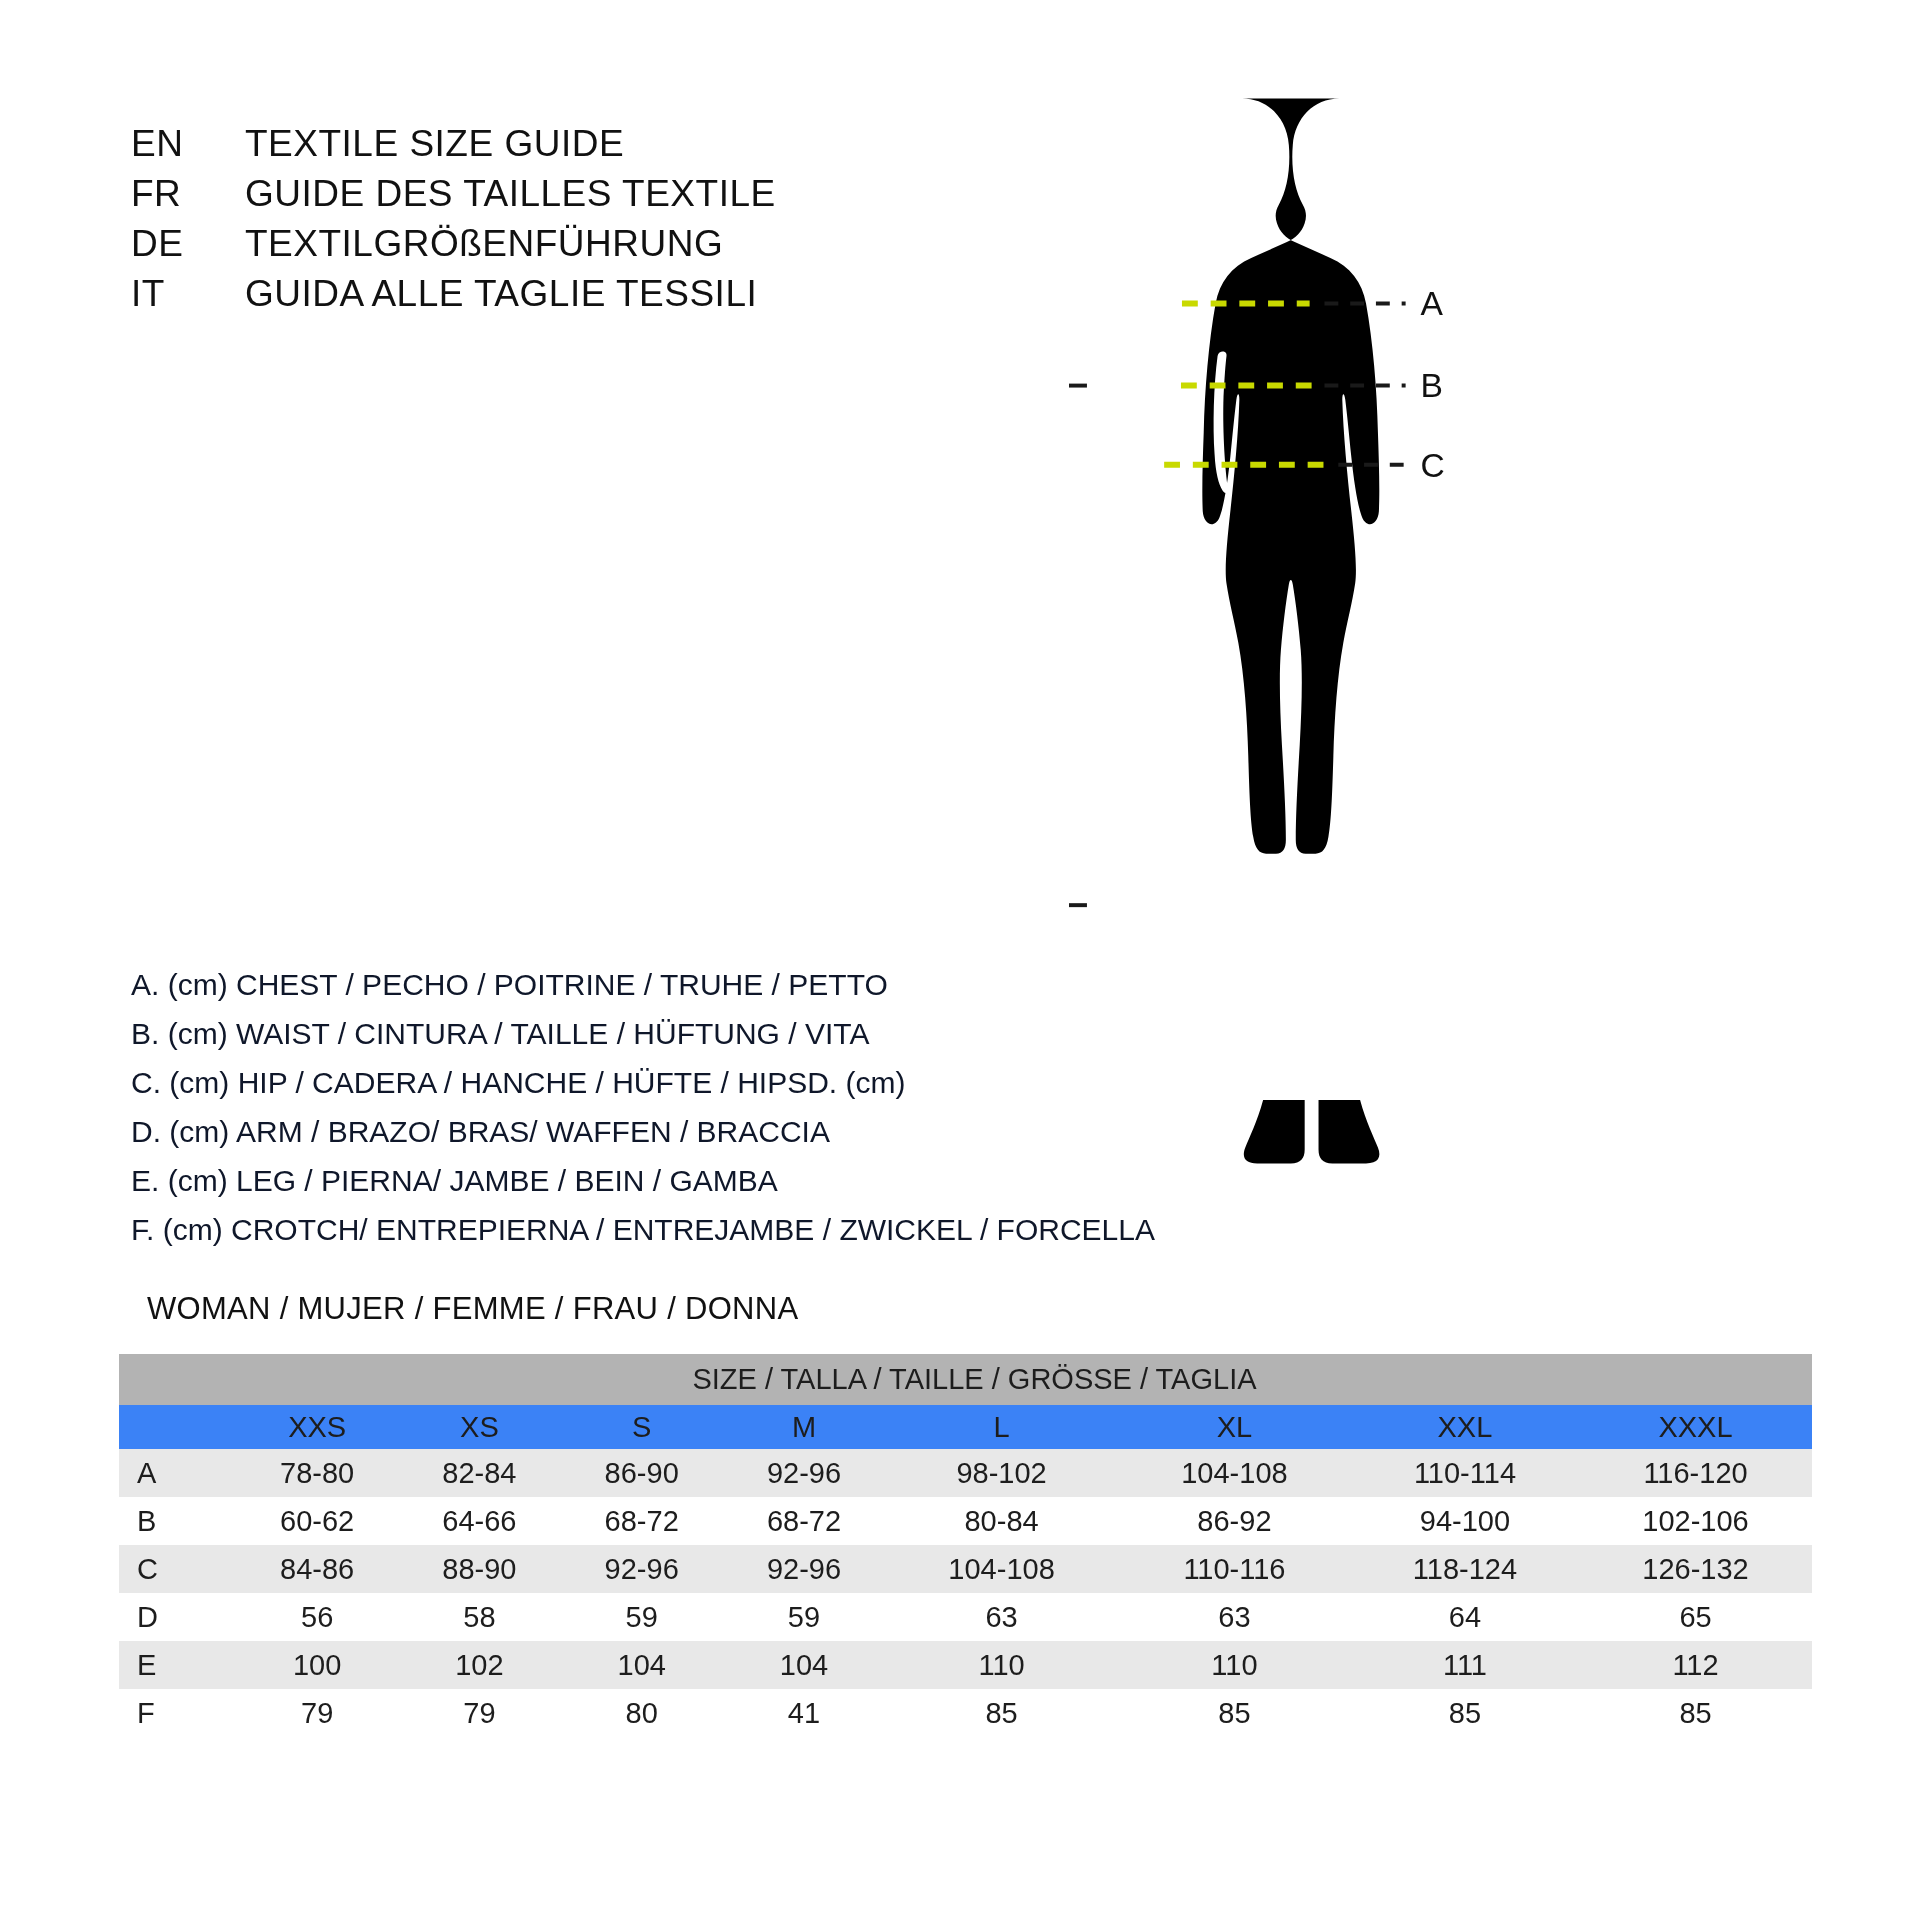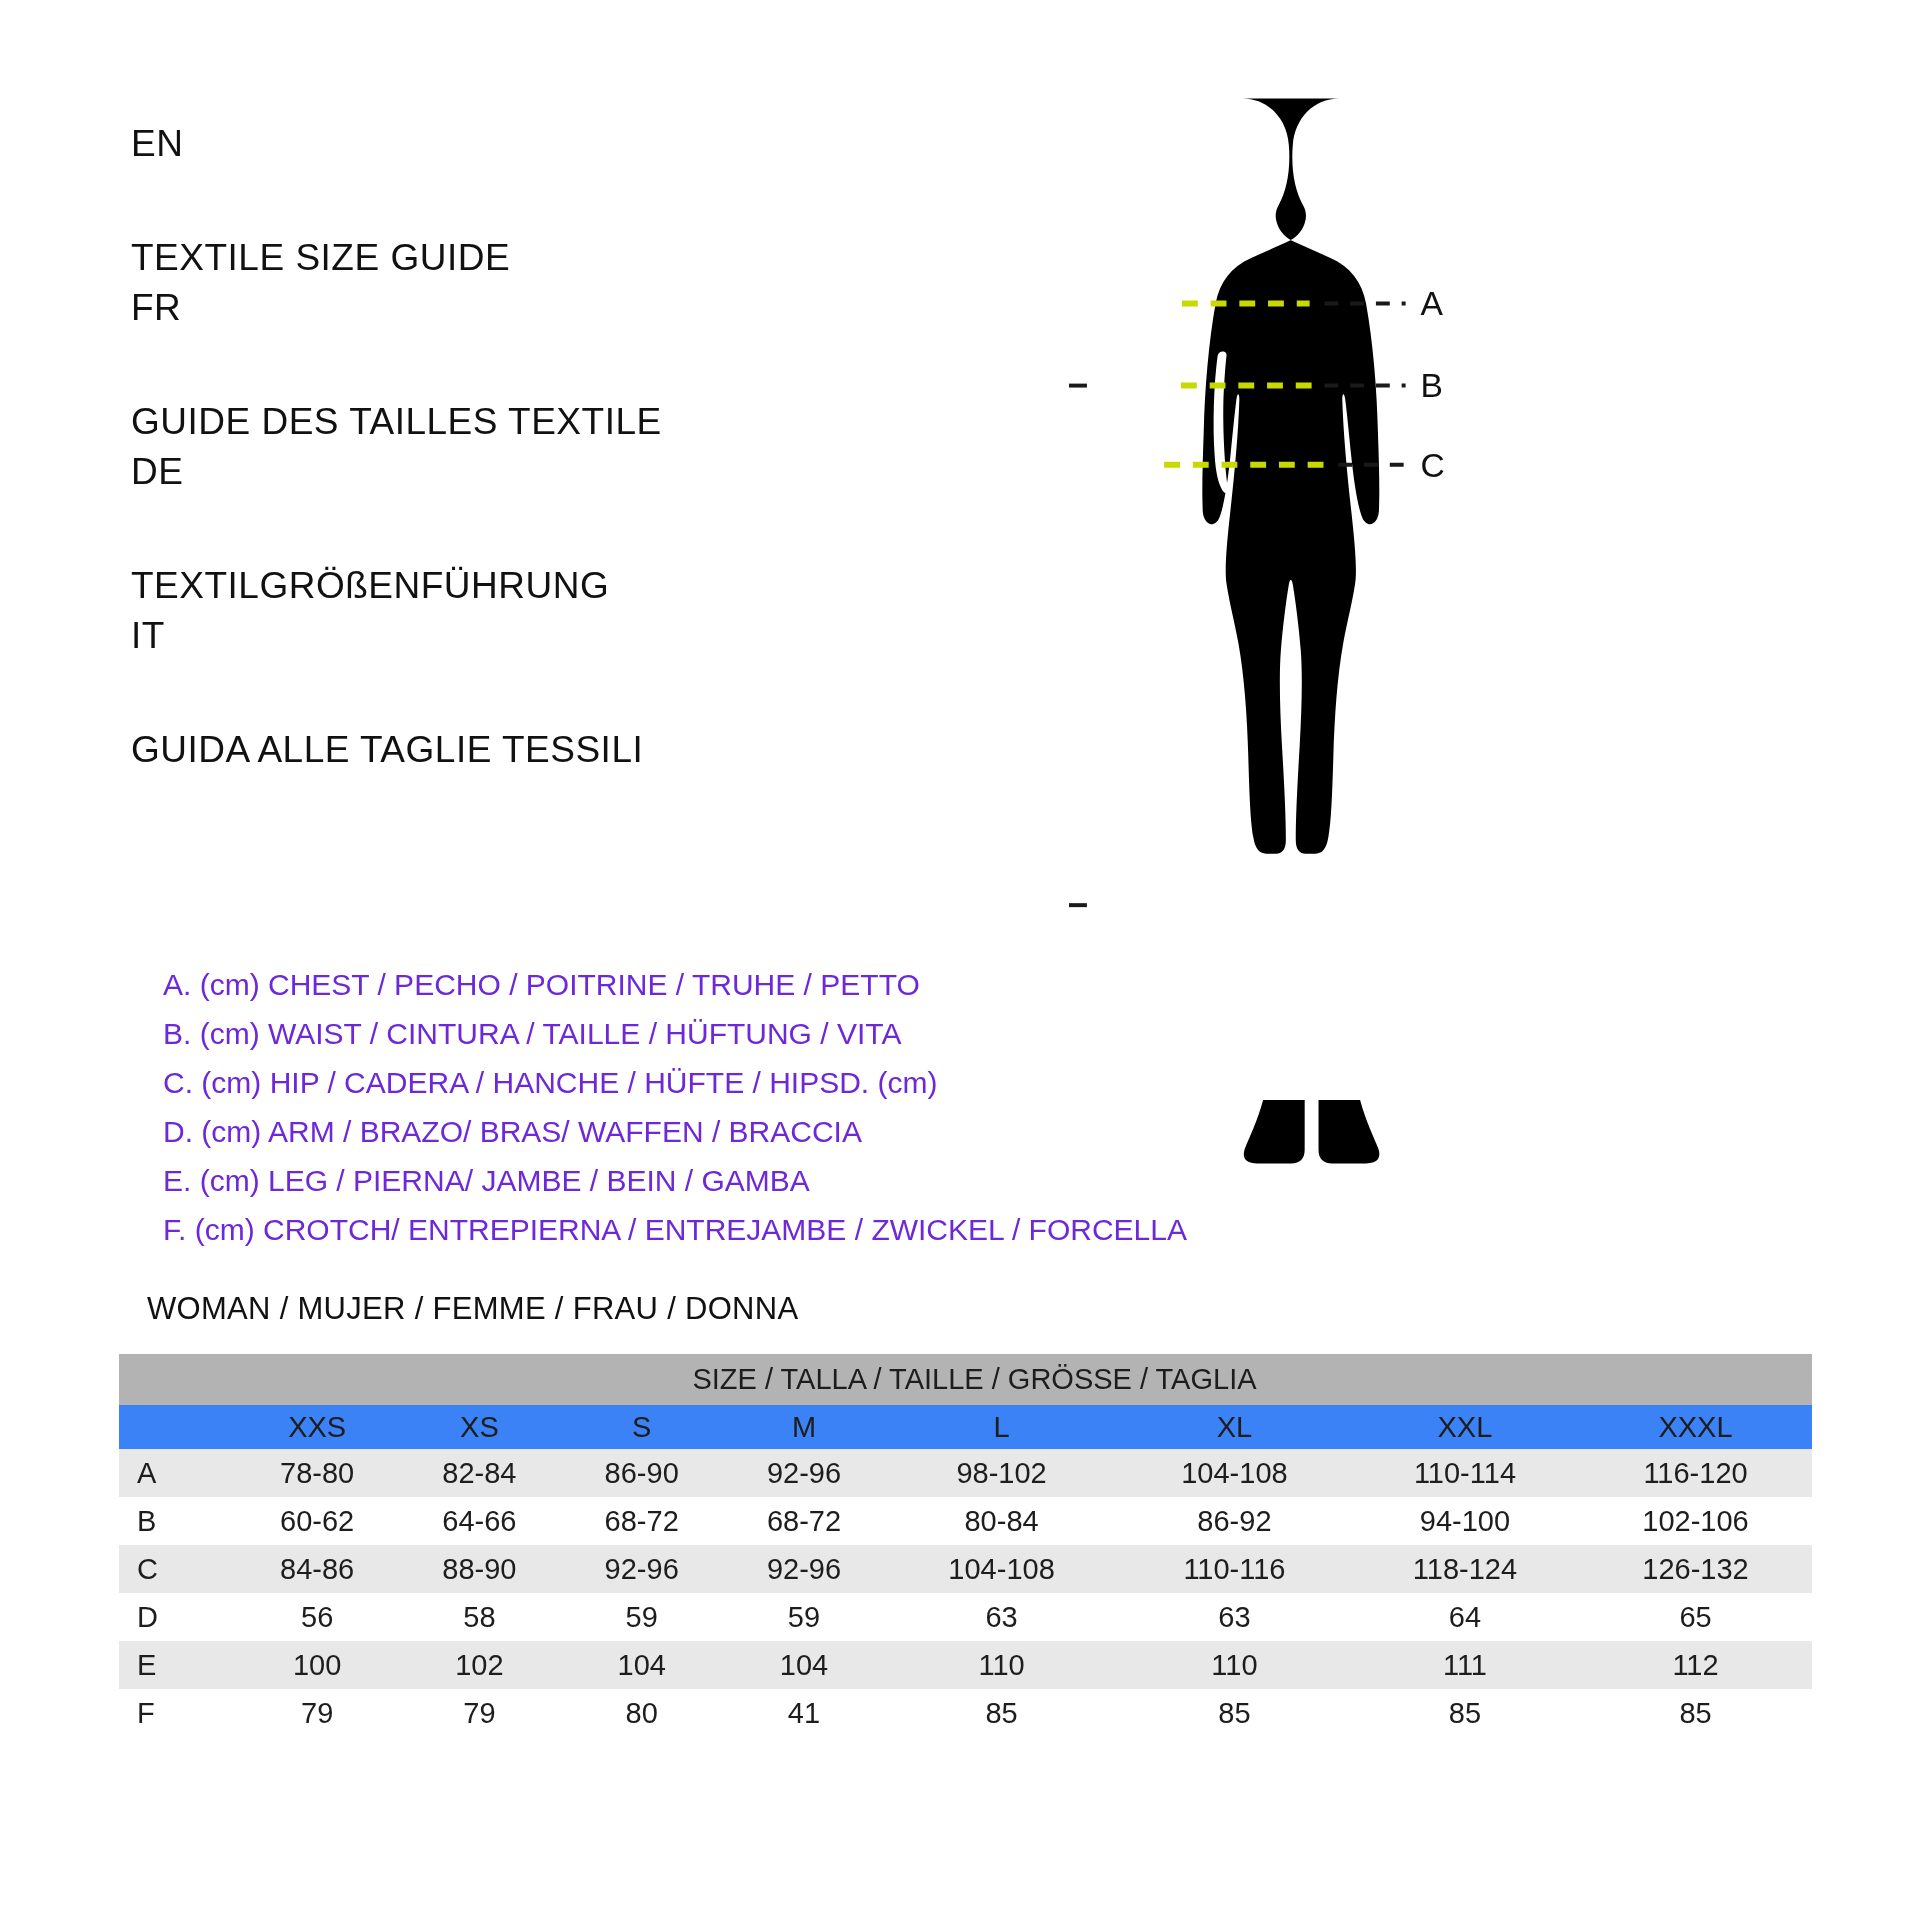--- a/index.html
+++ b/index.html
@@ -23,41 +23,39 @@
     top: 119px;
     width: 812px;
   }
   .title-row {
     display: flex;
     align-items: baseline;
     font-size: 37px;
     line-height: 50px;
     letter-spacing: 0.5px;
     color: #111111;
-    flex-direction: column;
   }
   .title-lang {
     width: 114px;
     flex: 0 0 114px;
   }
   .title-text { flex: 1 1 auto; }
 
   
   #legend-block {
     position: absolute;
     left: 131px;
     top: 960px;
     width: 1109px;
   }
   .legend-row {
     font-size: 30px;
     line-height: 49px;
-    color: #6d28d9;
+    color: #0f172a;
     white-space: nowrap;
-    margin-left: 32px;
   }
 
   
   #group-caption {
     position: absolute;
     left: 147px;
     top: 1291px;
     font-size: 31px;
     color: #111111;
     letter-spacing: 0.3px;

